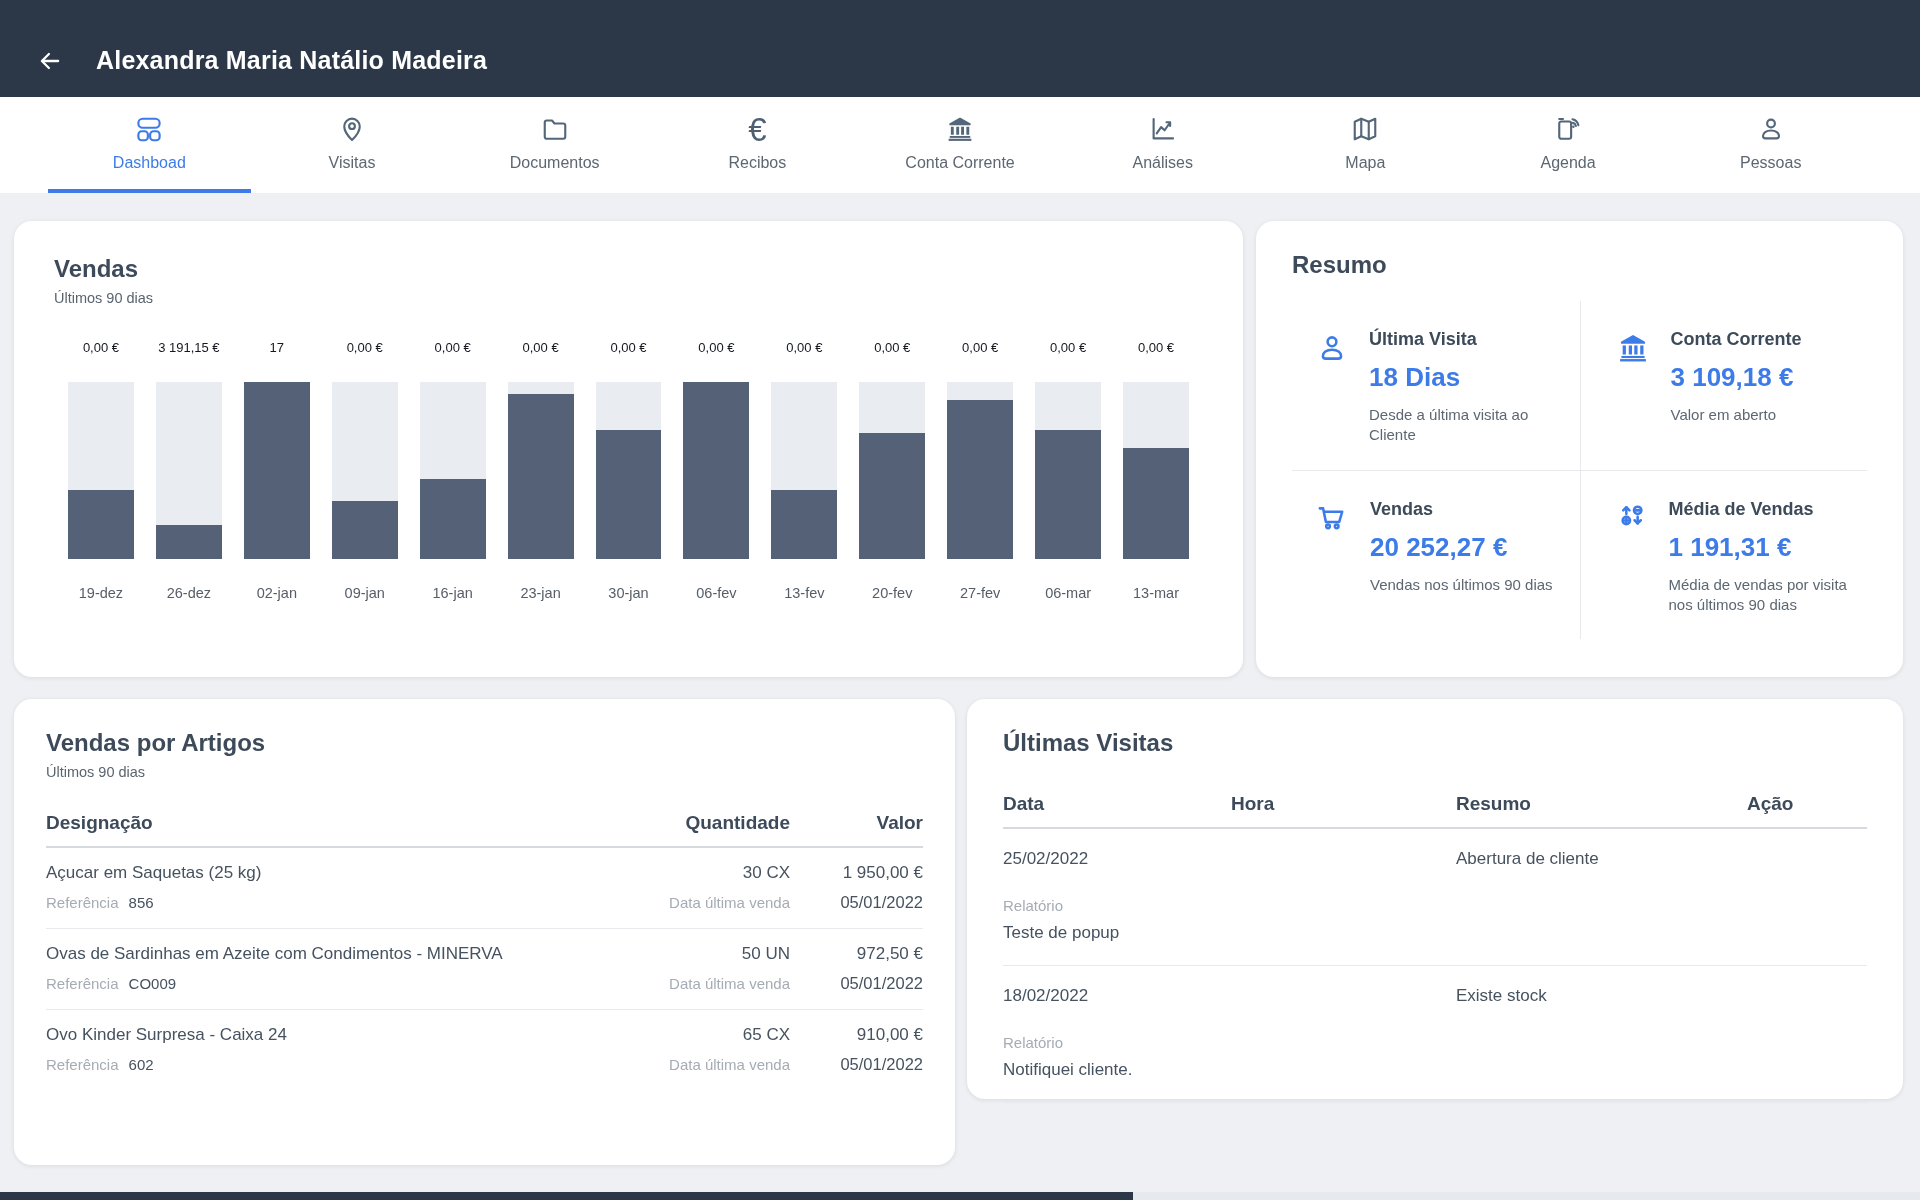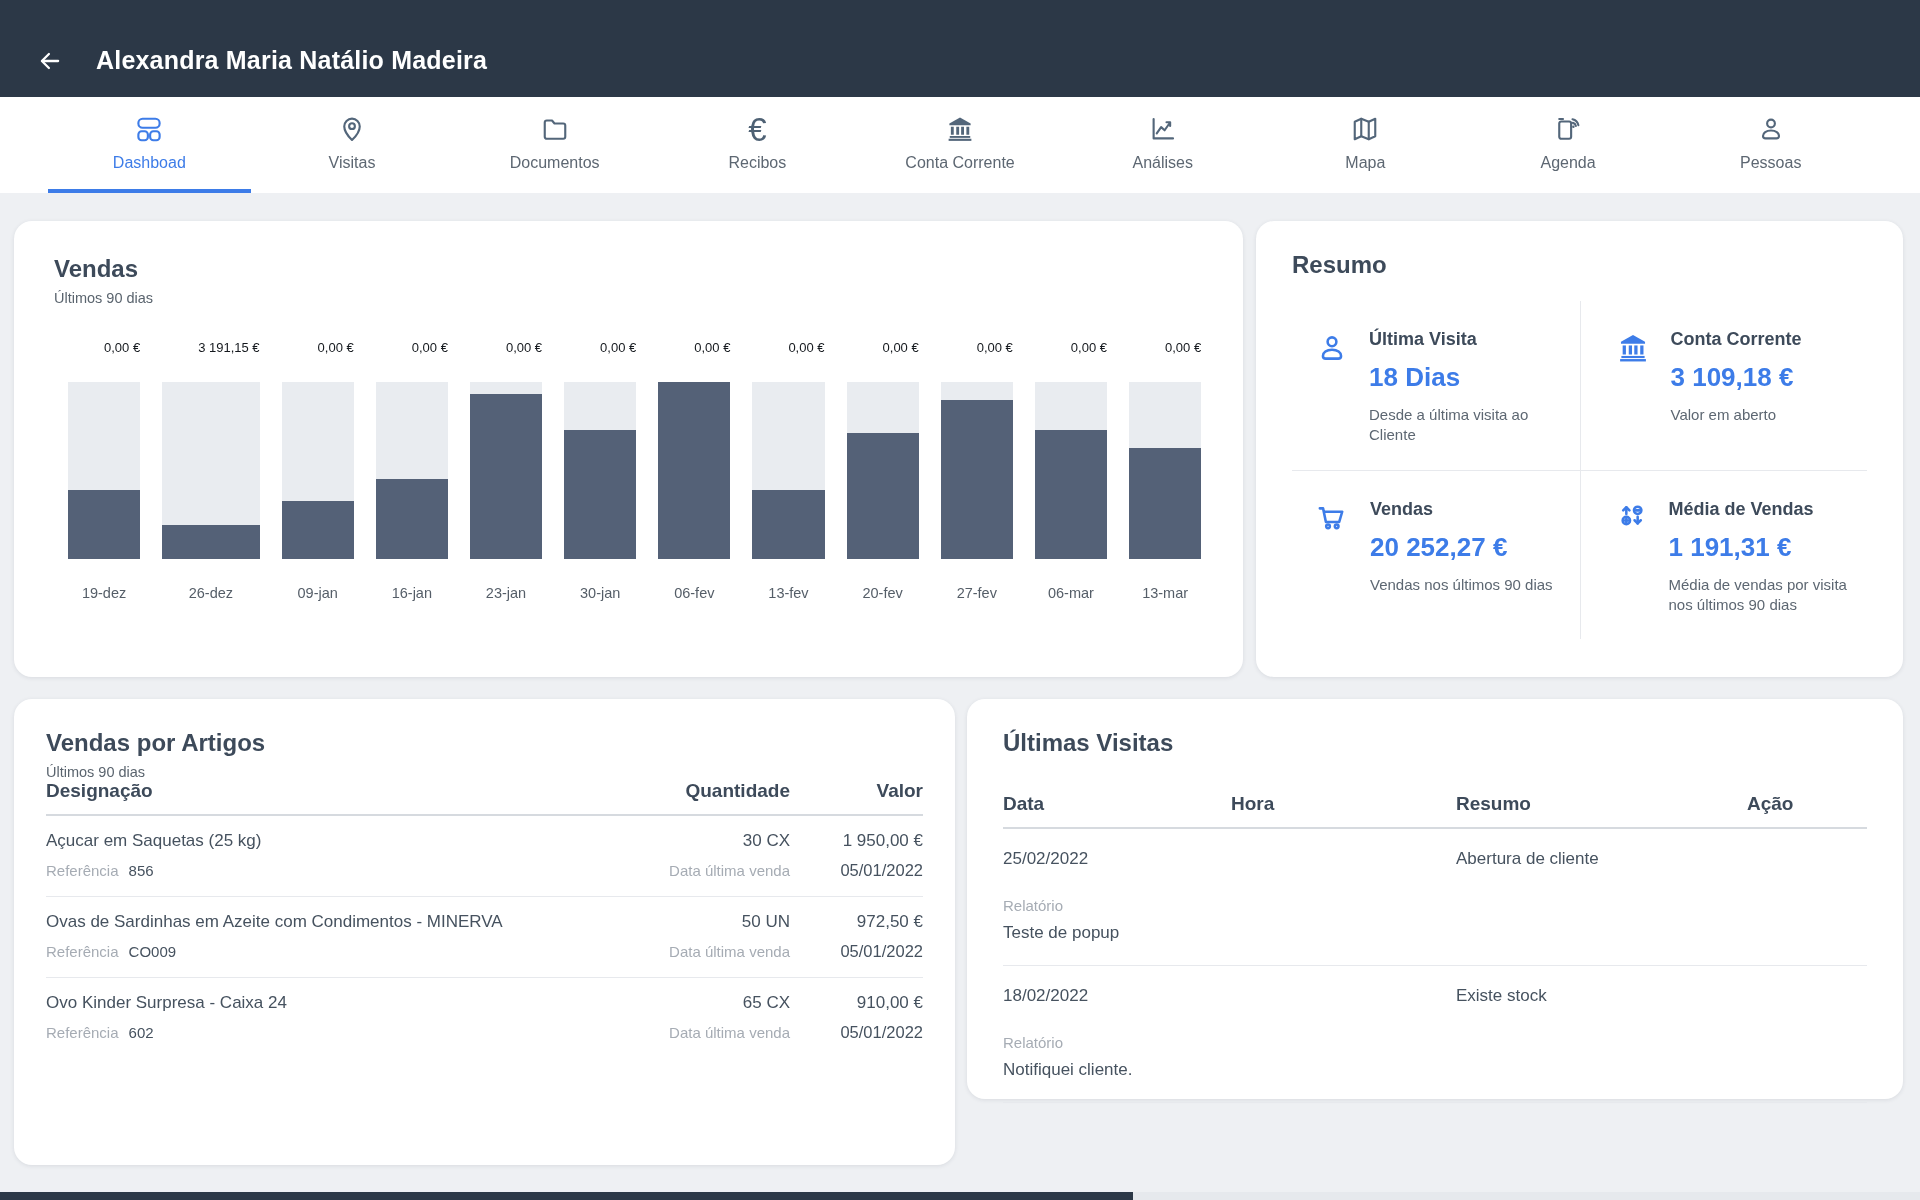--- a/index.html
+++ b/index.html
@@ -30,21 +30,21 @@
   .row { display:flex; gap:13px; }
   .row2 { margin-top:22px; gap:12px; }
   .card { background:#ffffff; border-radius:18px; box-shadow:0 1px 4px rgba(30,40,55,.10); }
   .card-title { font-size:24px; font-weight:700; color:#3d4a5a; }
   .card-sub { margin-top:7px; font-size:14.5px; color:#5a646e; }
 
   
   .vendas-card { width:1229px; height:456px; padding:34px 40px; }
   .chart { display:flex; gap:22px; margin-top:34px; padding:0 14px; }
   .ccol { flex:1; display:flex; flex-direction:column; align-items:center; }
-  .cval { height:18px; font-size:13px; color:#15191e; white-space:nowrap; margin-bottom:24px;margin-left:36px; }
+  .cval { height:18px; font-size:13px; color:#15191e; white-space:nowrap; margin-bottom:24px; }
   .cstack { position:relative; width:100%; height:177px; background:#e9ecf0; }
   .cfill { position:absolute; left:0; right:0; bottom:0; background:#546177; }
   .cxlab { margin-top:26px; font-size:14.5px; color:#555e68; white-space:nowrap; }
 
   
   .resumo-card { width:647px; height:456px; padding:30px 36px; }
   .stat-grid { display:grid; grid-template-columns:1fr 1fr; margin-top:22px; }
   .stat { display:flex; gap:20px; padding:28px 6px 24px 22px; }
   .stat:nth-child(2n) { border-left:1px solid #e7e9ed; padding-left:34px; }
   .stat:nth-child(n+3) { border-top:1px solid #e7e9ed; }
@@ -54,21 +54,21 @@
   .slabel { font-size:18px; font-weight:700; color:#3d4a5a; }
   .svalue { margin-top:12px; font-size:26px; font-weight:700; color:#3d7ce8; }
   .sdesc { margin-top:12px; font-size:15px; color:#5d6772; max-width:215px; line-height:1.35; }
 
   
   .glabel { color:#a6acb4; }
   .thead { display:flex; font-size:19px; font-weight:700; color:#3d4a5a; border-bottom:2px solid #d6dadf; padding-bottom:12px; }
 
   
   .artigos-card { width:941px; height:466px; padding:30px 32px; }
-  .art-table { }
+  .art-table { margin-top:32px; }
   .col-name { flex:1; text-align:left; }
   .col-qty { width:225px; text-align:right; }
   .col-val { width:133px; text-align:right; }
   .art-row { padding:15px 0 16px; border-bottom:1px solid #e7e9ed; cursor:pointer; }
   .art-row:last-child { border-bottom:none; }
   .art-line1, .art-line2 { display:flex; align-items:baseline; }
   .art-line1 { font-size:17px; color:#46525f; }
   .art-line2 { margin-top:10px; font-size:15px; }
   .art-line2 .refval { color:#46525f; margin-left:10px; }
   .art-line2 .col-val { color:#46525f; font-size:16.5px; }
@@ -211,20 +211,27 @@
                 <div class="cfill" style="height: 39%; background: rgb(84, 97, 119);"></div>
               </div>
               <div class="cxlab">19-dez</div>
             </div>
           <div class="ccol">
               <div class="cval">3 191,15 €</div>
               <div class="cstack" style="background: rgb(233, 236, 240);">
                 <div class="cfill" style="height: 19%; background: rgb(84, 97, 119);"></div>
               </div>
               <div class="cxlab">26-dez</div>
+            </div>
+          <div class="ccol">
+              <div class="cval">17</div>
+              <div class="cstack" style="background: rgb(233, 236, 240);">
+                <div class="cfill" style="height: 100%; background: rgb(84, 97, 119);"></div>
+              </div>
+              <div class="cxlab">02-jan</div>
             </div>
           <div class="ccol">
               <div class="cval">0,00 €</div>
               <div class="cstack" style="background: rgb(233, 236, 240);">
                 <div class="cfill" style="height: 33%; background: rgb(84, 97, 119);"></div>
               </div>
               <div class="cxlab">09-jan</div>
             </div>
           <div class="ccol">
               <div class="cval">0,00 €</div>

